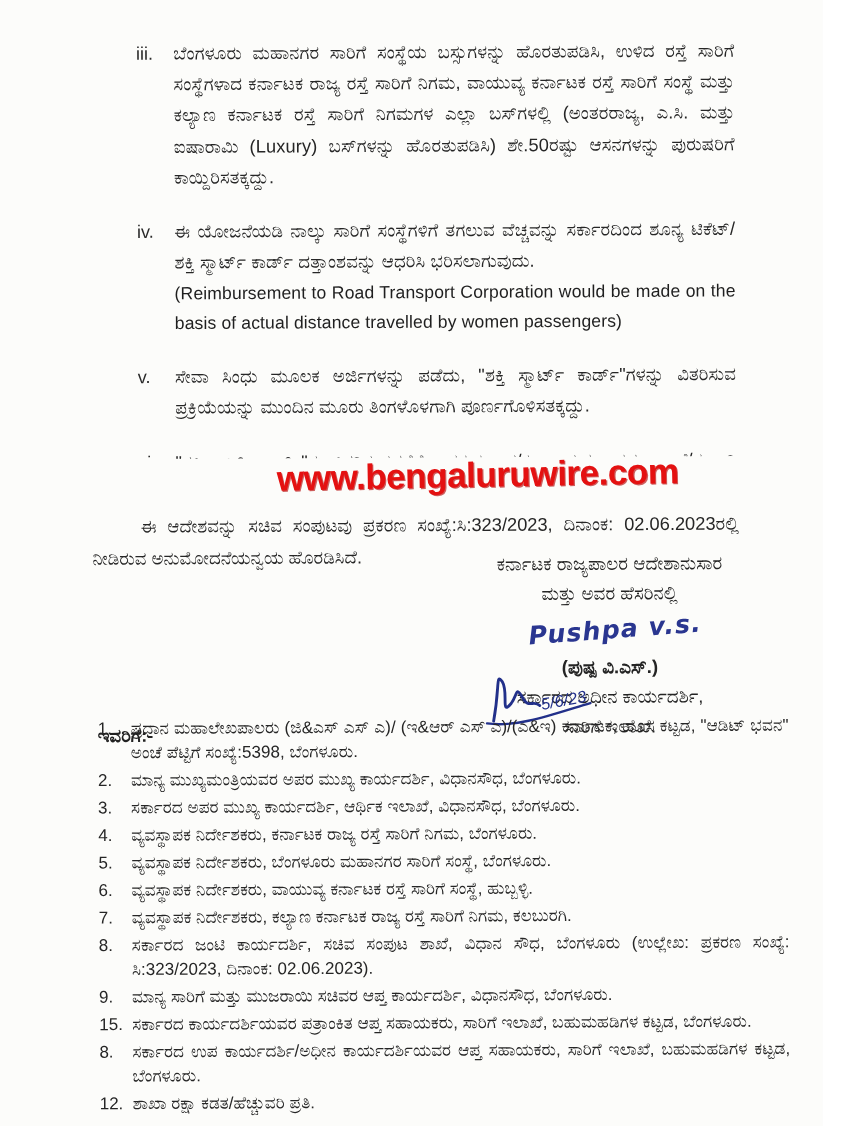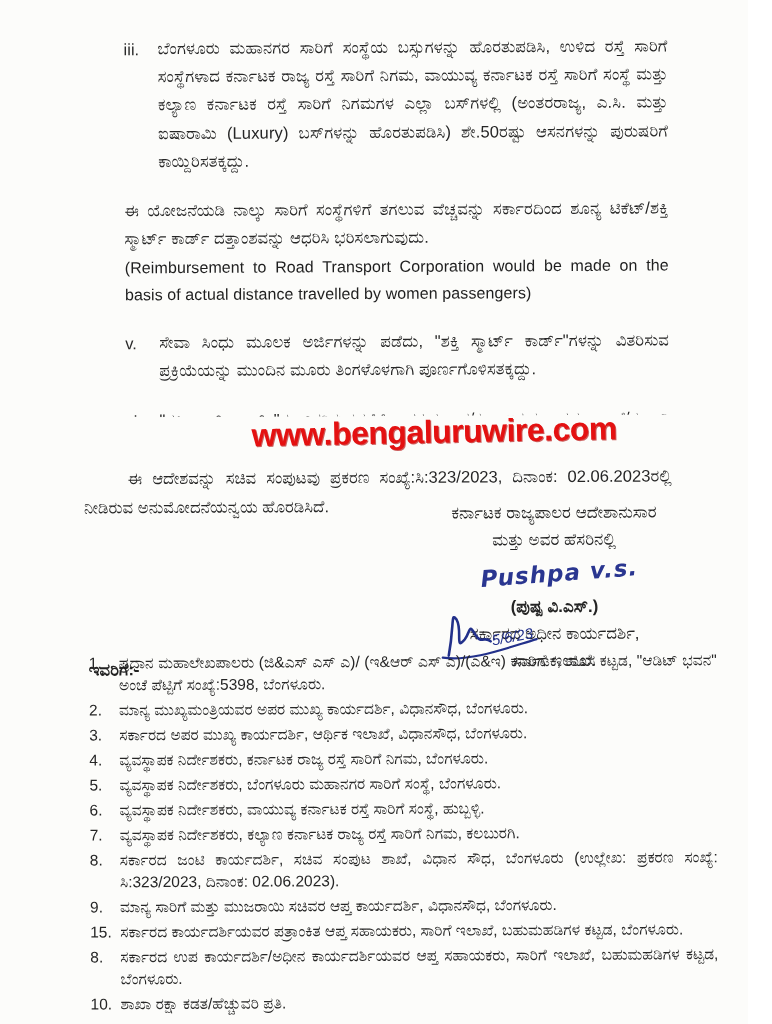--- a/index.html
+++ b/index.html
@@ -85,20 +85,21 @@
 
     <ul class="roman-list">
       <li class="roman-item" style="">
         <span class="num">iii.</span>
         <span class="txt">
           <span>ಬೆಂಗಳೂರು ಮಹಾನಗರ ಸಾರಿಗೆ ಸಂಸ್ಥೆಯ ಬಸ್ಸುಗಳನ್ನು ಹೊರತುಪಡಿಸಿ, ಉಳಿದ ರಸ್ತೆ ಸಾರಿಗೆ ಸಂಸ್ಥೆಗಳಾದ ಕರ್ನಾಟಕ ರಾಜ್ಯ ರಸ್ತೆ ಸಾರಿಗೆ ನಿಗಮ, ವಾಯುವ್ಯ ಕರ್ನಾಟಕ ರಸ್ತೆ ಸಾರಿಗೆ ಸಂಸ್ಥೆ ಮತ್ತು ಕಲ್ಯಾಣ ಕರ್ನಾಟಕ ರಸ್ತೆ ಸಾರಿಗೆ ನಿಗಮಗಳ ಎಲ್ಲಾ ಬಸ್‌ಗಳಲ್ಲಿ (ಅಂತರರಾಜ್ಯ, ಎ.ಸಿ. ಮತ್ತು ಐಷಾರಾಮಿ (Luxury) ಬಸ್‌ಗಳನ್ನು ಹೊರತುಪಡಿಸಿ) ಶೇ.50ರಷ್ಟು ಆಸನಗಳನ್ನು ಪುರುಷರಿಗೆ ಕಾಯ್ದಿರಿಸತಕ್ಕದ್ದು.</span>
           
         </span>
       </li>
         <li class="roman-item" style="">
+        <span class="num">iv.</span>
         <span class="txt">
           <span>ಈ ಯೋಜನೆಯಡಿ ನಾಲ್ಕು ಸಾರಿಗೆ ಸಂಸ್ಥೆಗಳಿಗೆ ತಗಲುವ ವೆಚ್ಚವನ್ನು ಸರ್ಕಾರದಿಂದ ಶೂನ್ಯ ಟಿಕೆಟ್/ಶಕ್ತಿ ಸ್ಮಾರ್ಟ್ ಕಾರ್ಡ್ ದತ್ತಾಂಶವನ್ನು ಆಧರಿಸಿ ಭರಿಸಲಾಗುವುದು.</span>
           <span class="note" style="display:block">(Reimbursement to Road Transport Corporation would be made on the basis of actual distance travelled by women passengers)</span>
         </span>
       </li>
         <li class="roman-item" style="">
         <span class="num">v.</span>
         <span class="txt">
           <span>ಸೇವಾ ಸಿಂಧು ಮೂಲಕ ಅರ್ಜಿಗಳನ್ನು ಪಡೆದು, "ಶಕ್ತಿ ಸ್ಮಾರ್ಟ್ ಕಾರ್ಡ್"ಗಳನ್ನು ವಿತರಿಸುವ ಪ್ರಕ್ರಿಯೆಯನ್ನು ಮುಂದಿನ ಮೂರು ತಿಂಗಳೊಳಗಾಗಿ ಪೂರ್ಣಗೊಳಿಸತಕ್ಕದ್ದು.</span>
           
@@ -173,19 +174,19 @@
       </li>
         <li class="recip-item" style="">
         <span class="n">15.</span>
         <span class="t">ಸರ್ಕಾರದ ಕಾರ್ಯದರ್ಶಿಯವರ ಪತ್ರಾಂಕಿತ ಆಪ್ತ ಸಹಾಯಕರು, ಸಾರಿಗೆ ಇಲಾಖೆ, ಬಹುಮಹಡಿಗಳ ಕಟ್ಟಡ, ಬೆಂಗಳೂರು.</span>
       </li>
         <li class="recip-item" style="">
         <span class="n">8.</span>
         <span class="t">ಸರ್ಕಾರದ ಉಪ ಕಾರ್ಯದರ್ಶಿ/ಅಧೀನ ಕಾರ್ಯದರ್ಶಿಯವರ ಆಪ್ತ ಸಹಾಯಕರು, ಸಾರಿಗೆ ಇಲಾಖೆ, ಬಹುಮಹಡಿಗಳ ಕಟ್ಟಡ, ಬೆಂಗಳೂರು.</span>
       </li>
         <li class="recip-item" style="">
-        <span class="n">10.</span>
+        <span class="n">12.</span>
         <span class="t">ಶಾಖಾ ರಕ್ಷಾ ಕಡತ/ಹೆಚ್ಚುವರಿ ಪ್ರತಿ.</span>
       </li>
     </ul>
 
   </div>
 </div>
 
 </body></html>

